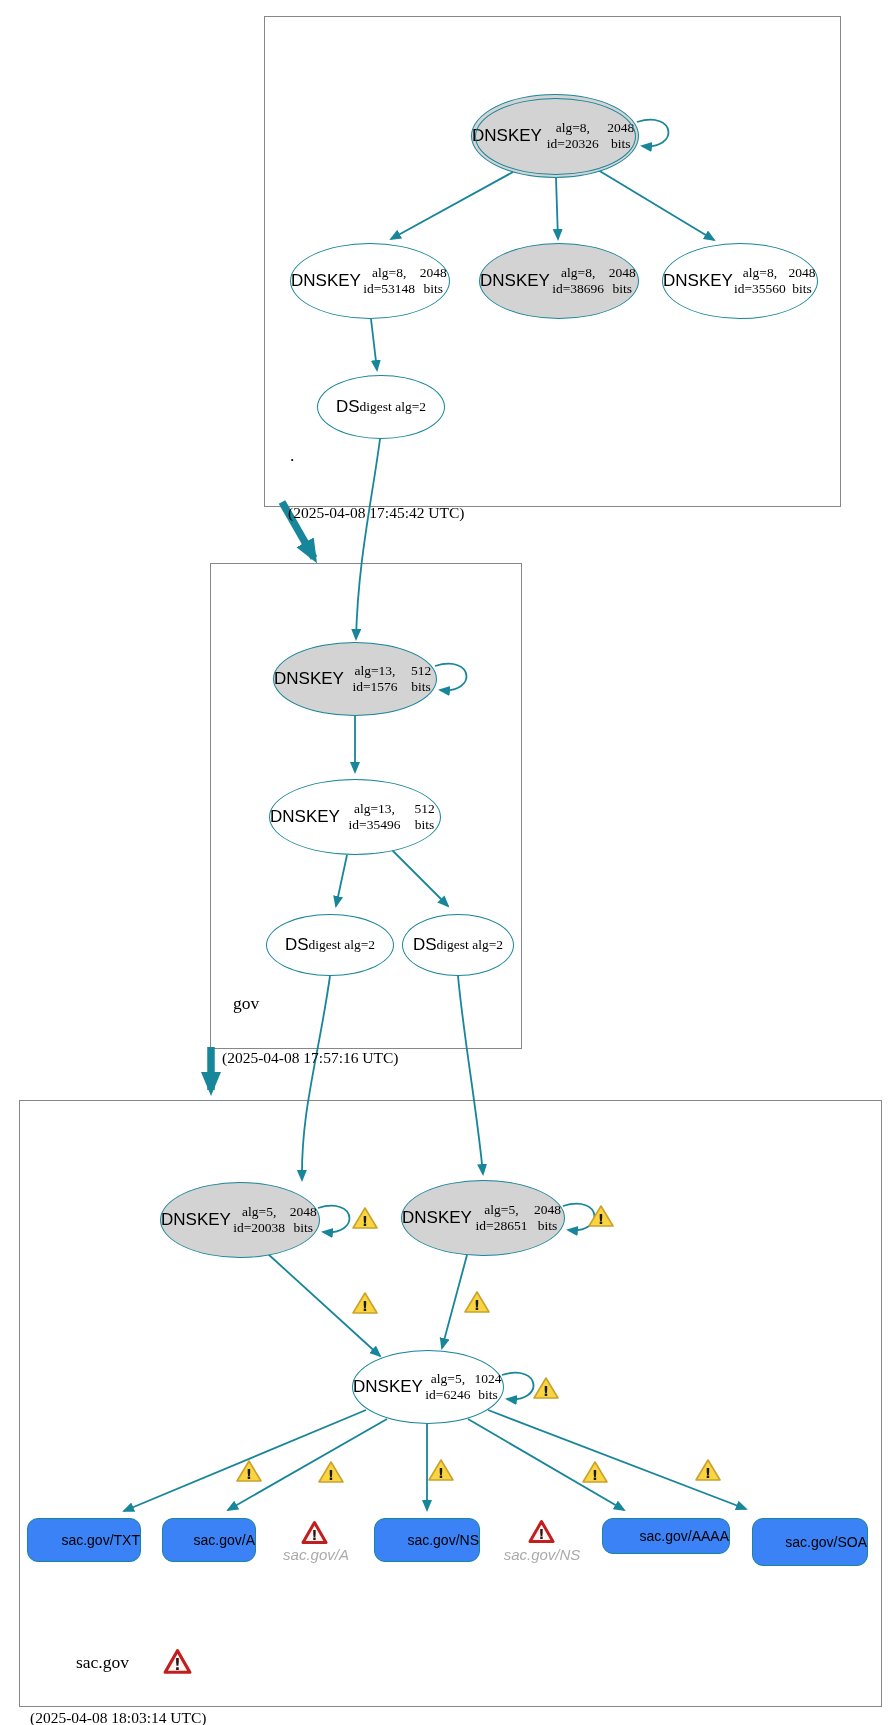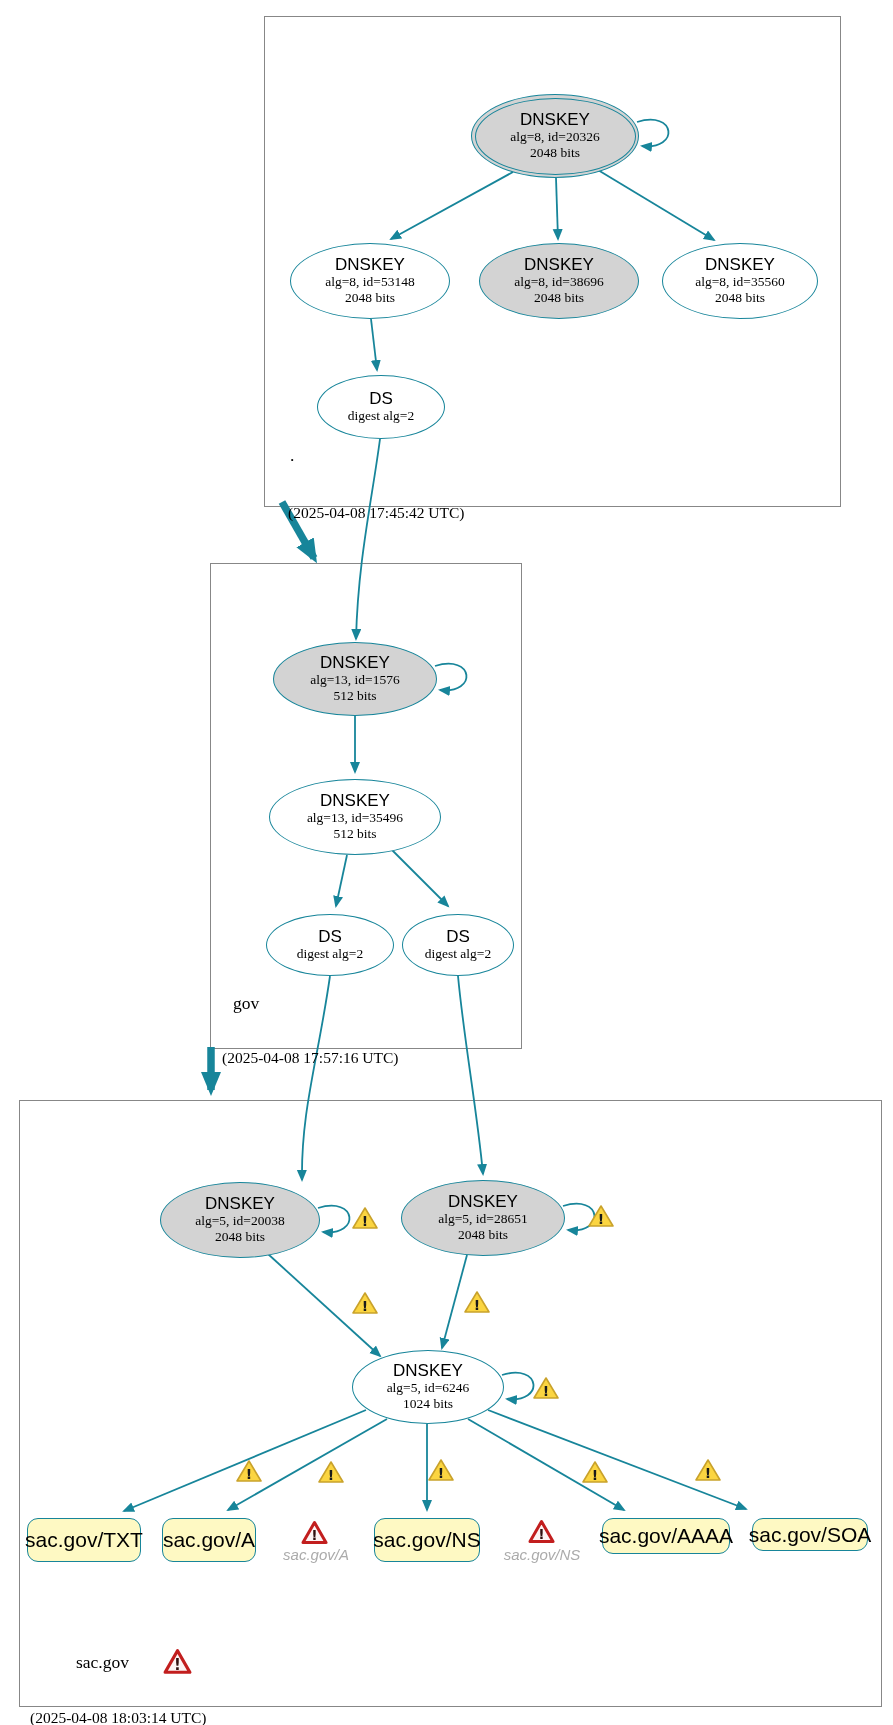--- a/index.html
+++ b/index.html
@@ -2,31 +2,31 @@
 <html><head>
 <meta charset="utf-8">
 <style>
   html,body{margin:0;padding:0;background:#fff;}
   #canvas{position:relative;width:893px;height:1725px;background:#fff;overflow:hidden;
           font-family:"Liberation Serif",serif;}
   .zonebox{position:absolute;border:1px solid #878787;background:#fff;z-index:1;}
   #edges{position:absolute;left:0;top:0;z-index:2;}
   .edge{stroke:#17859a;stroke-width:1.8;fill:none;}
   .edge.thick{stroke-width:7.5;}
-  .node{position:absolute;z-index:3;display:flex;flex-direction:column;align-items:center;
+  .node{position:absolute;z-index:3;display:flex;flex-direction:row;align-items:center;
         justify-content:center;text-align:center;background:#fff;border:1.7px solid #17859a;
         border-radius:50%;box-sizing:border-box;}
   .node.gray{background:#d3d3d3;}
   .node.double::before{content:"";position:absolute;inset:2.5px;border:1.7px solid #17859a;
         border-radius:50%;pointer-events:none;}
   .node .title{font-family:"Liberation Sans",sans-serif;font-size:17px;color:#000;line-height:1.08;}
   .node .sub{font-family:"Liberation Serif",serif;font-size:13.5px;color:#000;line-height:1.18;}
-  .rrset{position:absolute;z-index:3;display:flex;align-items:center;justify-content:center;
-         border:1.8px solid #17859a;border-radius:11px;background:#fef9c3;box-sizing:border-box;
-         font-family:"Liberation Sans",sans-serif;font-size:21px;color:#000;}
+  .rrset{position:absolute;z-index:3;display:flex;align-items:center;justify-content:flex-end;
+         border:1.8px solid #17859a;border-radius:11px;background:#3b82f6;box-sizing:border-box;
+         font-family:"Liberation Sans",sans-serif;font-size:14px;color:#000;}
   .zlabel{position:absolute;z-index:3;font-family:"Liberation Serif",serif;font-size:17.5px;color:#000;}
   .tstamp{position:absolute;z-index:3;font-family:"Liberation Serif",serif;font-size:15.5px;color:#000;margin-top:28px;}
   .missing{position:absolute;z-index:3;font-family:"Liberation Sans",sans-serif;font-style:italic;
            font-size:15px;color:#ababab;width:140px;text-align:center;transform:translateX(-50%);}
   .warn,.err{position:absolute;z-index:4;overflow:visible;}
   .warn polygon{fill:#fbd541;stroke:#c9a22b;stroke-width:1.6;stroke-linejoin:round;}
   .warn text{font:bold 14px "DejaVu Sans",sans-serif;text-anchor:middle;fill:#1a1a1a;}
   .err polygon{fill:#fdf4f4;stroke:#c21e1e;stroke-width:3;stroke-linejoin:round;}
   .err text{font:bold 14px "DejaVu Sans",sans-serif;text-anchor:middle;fill:#30100f;}
 </style>
@@ -146,21 +146,21 @@
   </div>
   <div class="rrset" style="left:162px;top:1518px;width:94px;height:44px;">
     <span>sac.gov/A</span>
   </div>
   <div class="rrset" style="left:374px;top:1518px;width:106px;height:44px;">
     <span>sac.gov/NS</span>
   </div>
   <div class="rrset" style="left:602px;top:1518px;width:128px;height:36px;">
     <span>sac.gov/AAAA</span>
   </div>
-  <div class="rrset" style="left:752px;top:1518px;width:116px;height:33px;">
+  <div class="rrset" style="left:752px;top:1518px;width:116px;height:48px;">
     <span>sac.gov/SOA</span>
   </div>
 
   <div class="missing" style="left:316px;top:1546px;">sac.gov/A</div>
   <div class="missing" style="left:542px;top:1546px;">sac.gov/NS</div>
 
   <div class="zlabel" style="left:33px;top:1652px;margin-left:43px;">sac.gov</div>
   <div class="tstamp" style="left:30px;top:1681px;">(2025-04-08 18:03:14 UTC)</div>
 
   <svg class="warn" style="left:352px;top:1206px;" width="26" height="24" viewBox="0 0 26 24">

